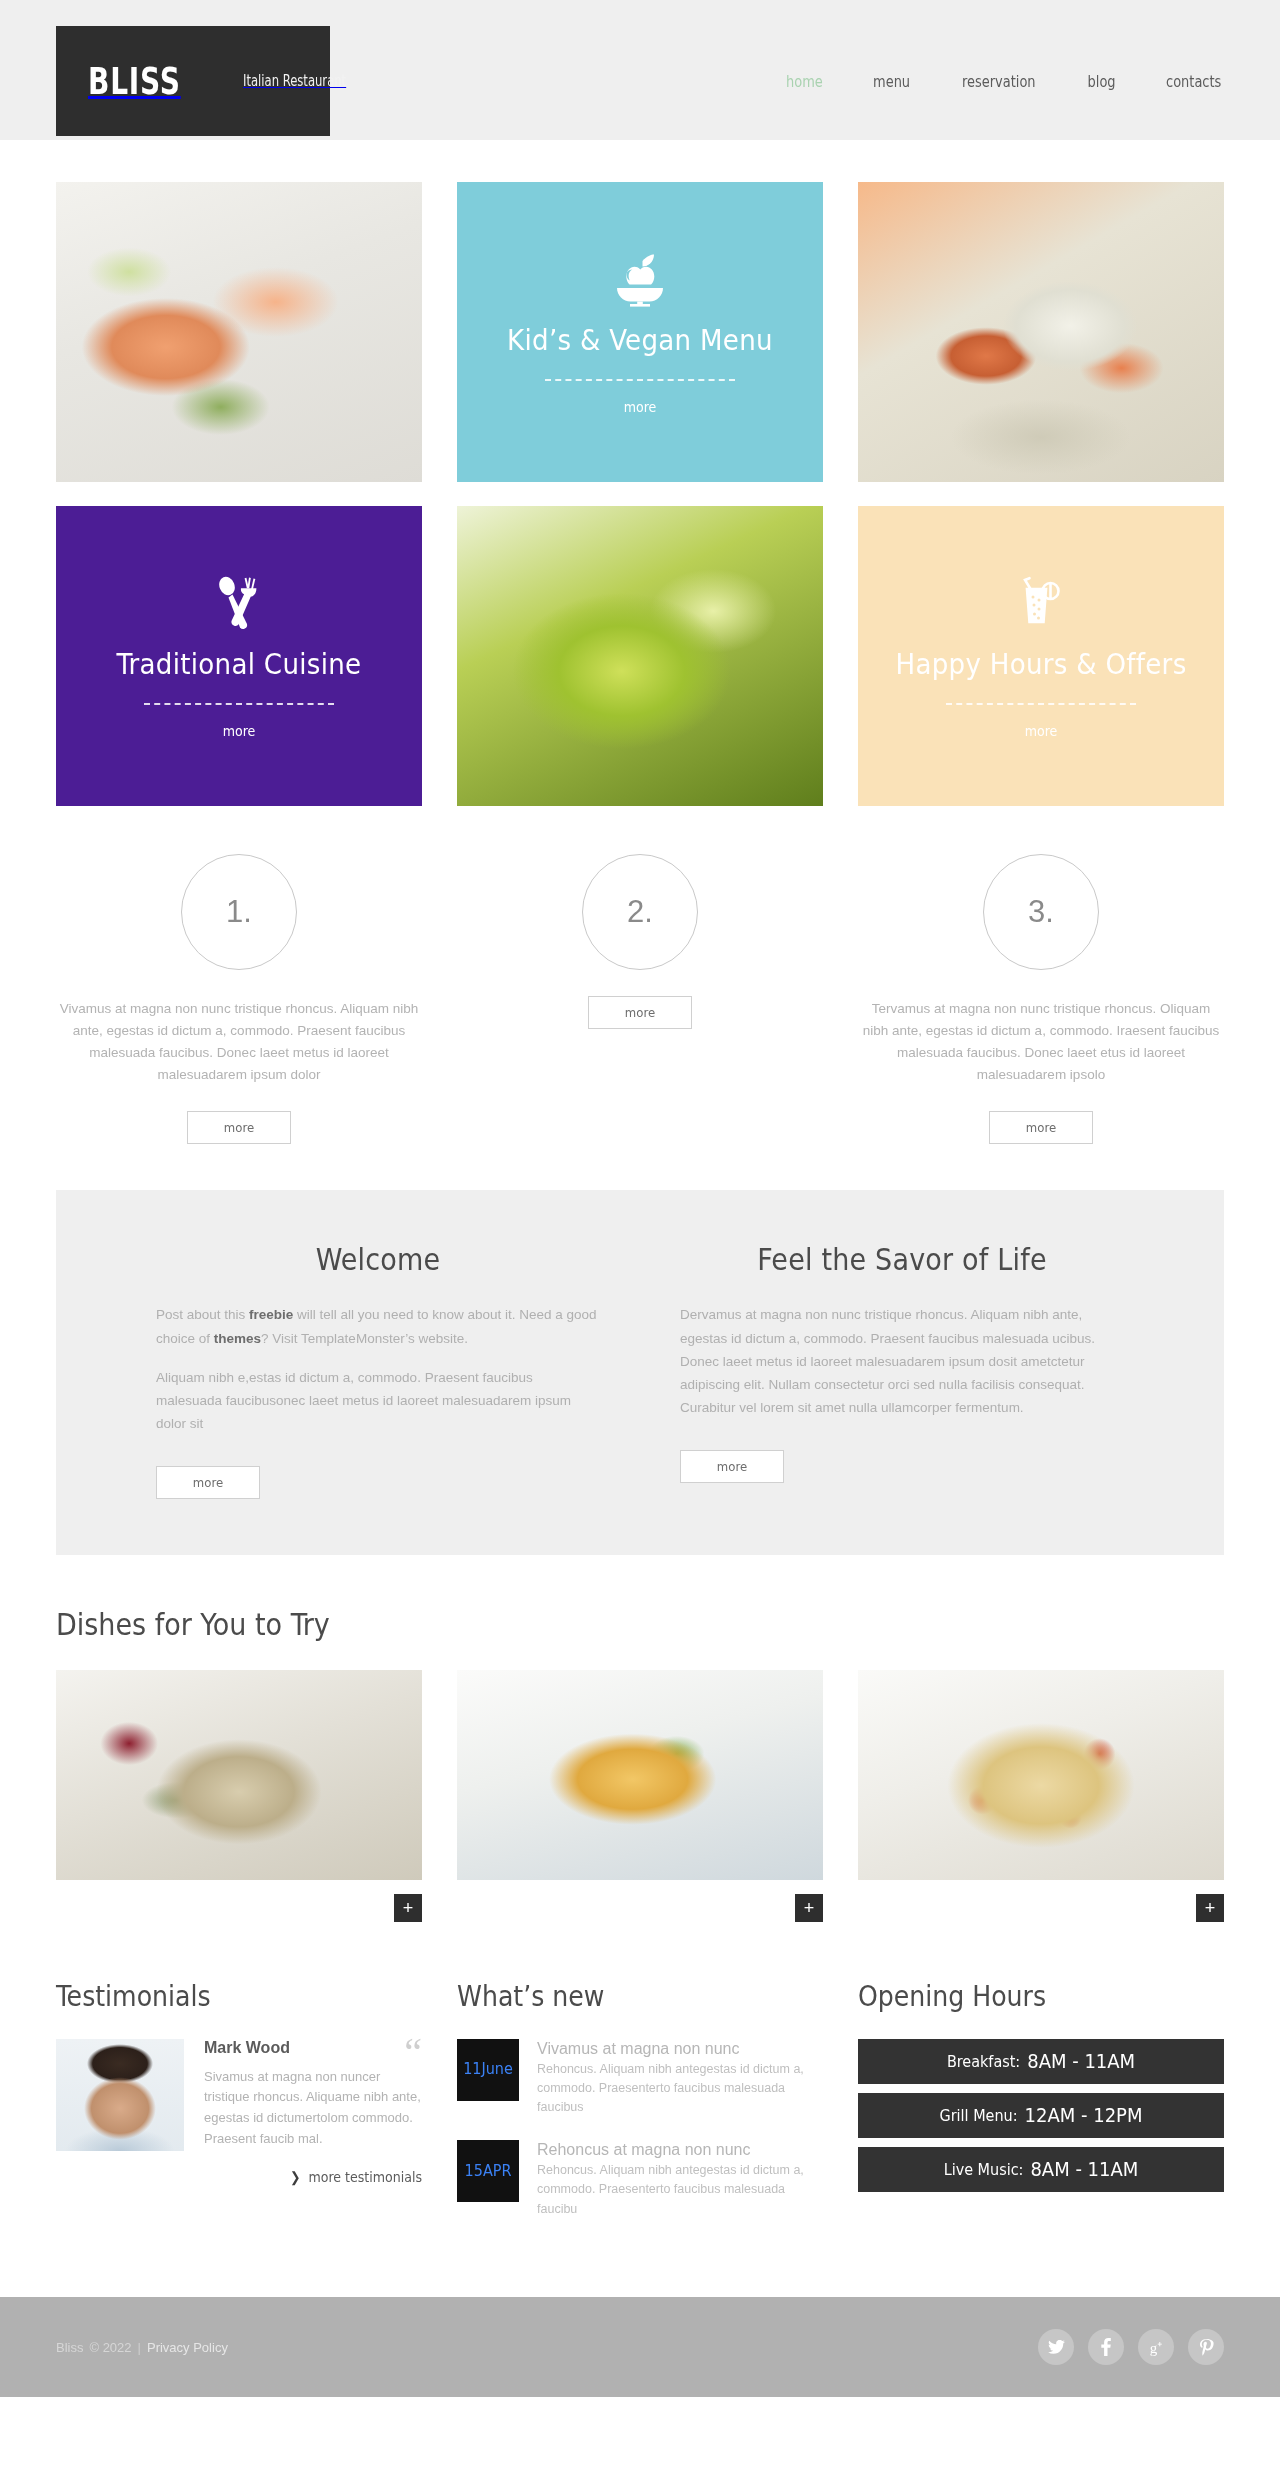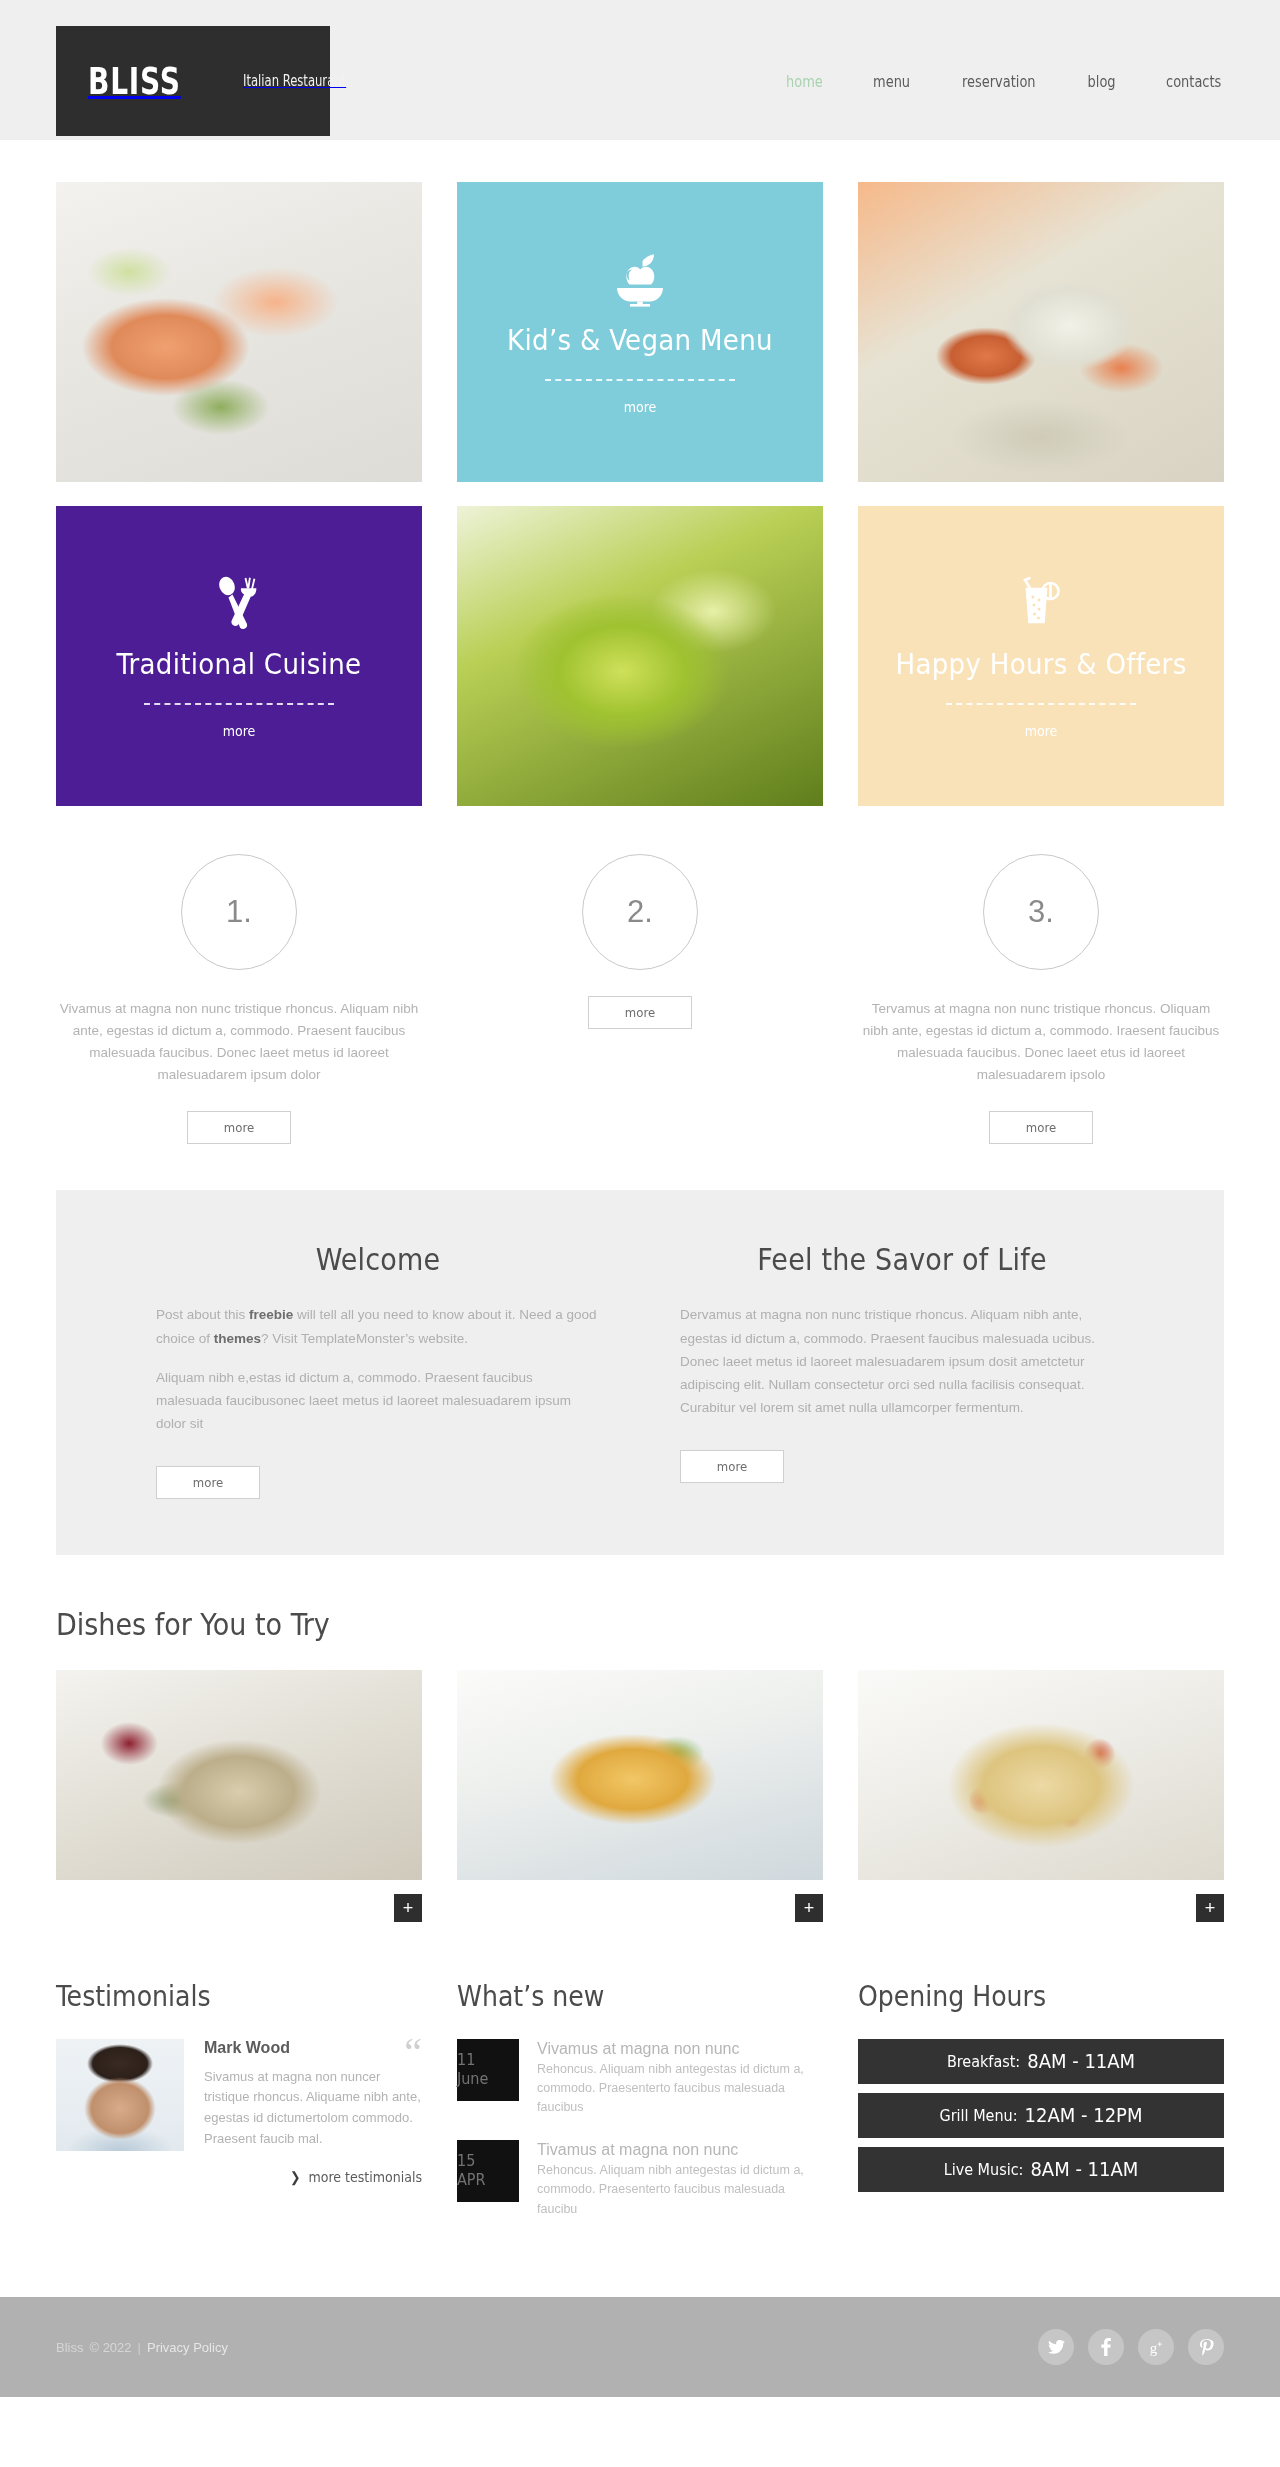--- a/index.html
+++ b/index.html
@@ -228,22 +228,22 @@
     gap: 8px; margin-top: 18px;
     font-size: 14px; color: #5b5b5b; text-decoration: none;
     font-family: "Liberation Sans Narrow", "DejaVu Sans Condensed", "Liberation Sans", sans-serif;
   }
   .chev { font-size: 14px; color: #3d3d3d; font-weight: bold; }
 
   
   .news-item { display: flex; gap: 18px; margin-bottom: 22px; }
   .news-date {
     width: 62px; height: 62px; flex: 0 0 62px;
-    background: #111; color: #737373;
-    display: flex; flex-direction: column; align-items: flex-start; justify-content: center;
+    background: #111; color: #3b82f6;
+    display: flex; align-items: center; justify-content: center;
     font-family: "Liberation Sans Narrow", "DejaVu Sans Condensed", "Liberation Sans", sans-serif;
     line-height: 1.15;
   }
   .news-day { font-size: 16px; }
   .news-mon { font-size: 16px; }
   .news-title { font-size: 16px; color: #b6b6b6; line-height: 1.2; margin-bottom: 2px; }
   .news-text { font-size: 12.5px; color: #bfbfbf; line-height: 1.55; }
 
   
   .hour-row {
@@ -445,21 +445,21 @@
         <div class="news-title">Vivamus at magna non nunc</div>
         <div class="news-text">Rehoncus. Aliquam nibh antegestas id dictum a, commodo. Praesenterto faucibus malesuada faucibus</div>
       </div>
     </div>
     <div class="news-item">
       <div class="news-date">
         <span class="news-day">15</span>
         <span class="news-mon">APR</span>
       </div>
       <div>
-        <div class="news-title">Tivamus at magna non nunc</div>
+        <div class="news-title">Rehoncus at magna non nunc</div>
         <div class="news-text">Rehoncus. Aliquam nibh antegestas id dictum a, commodo. Praesenterto faucibus malesuada faucibu</div>
       </div>
     </div>
   </div>
 
   <div>
     <h3 class="bot-title">Opening Hours</h3>
     <div class="hour-row">
       <span class="hour-label">Breakfast:</span>
       <span class="hour-value">8AM - 11AM</span>

